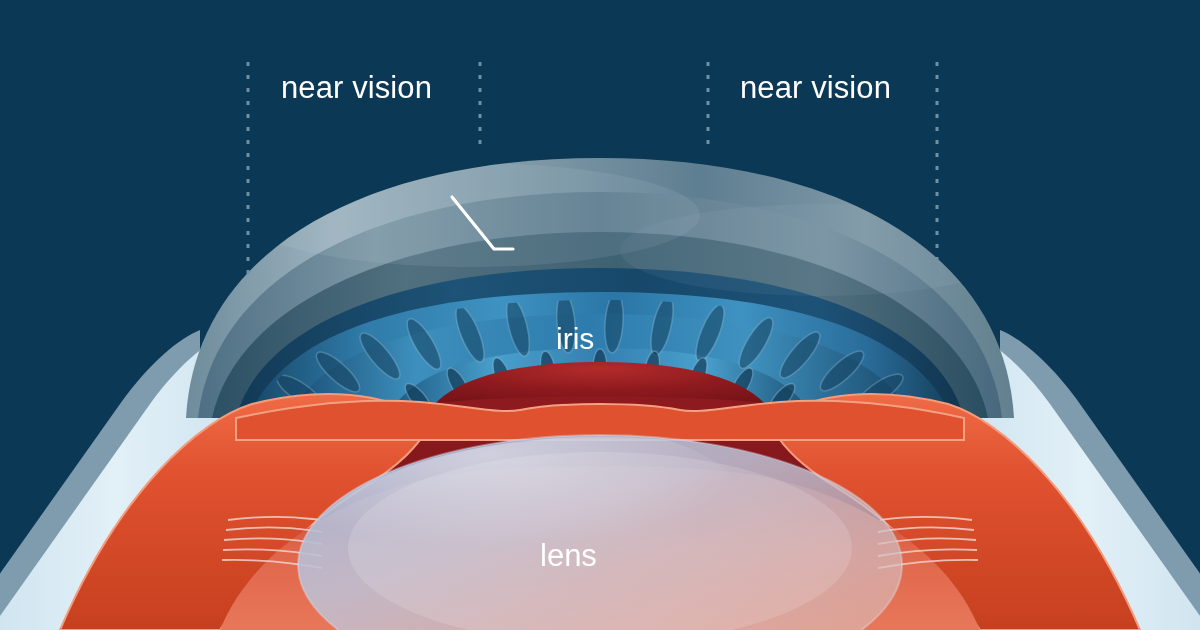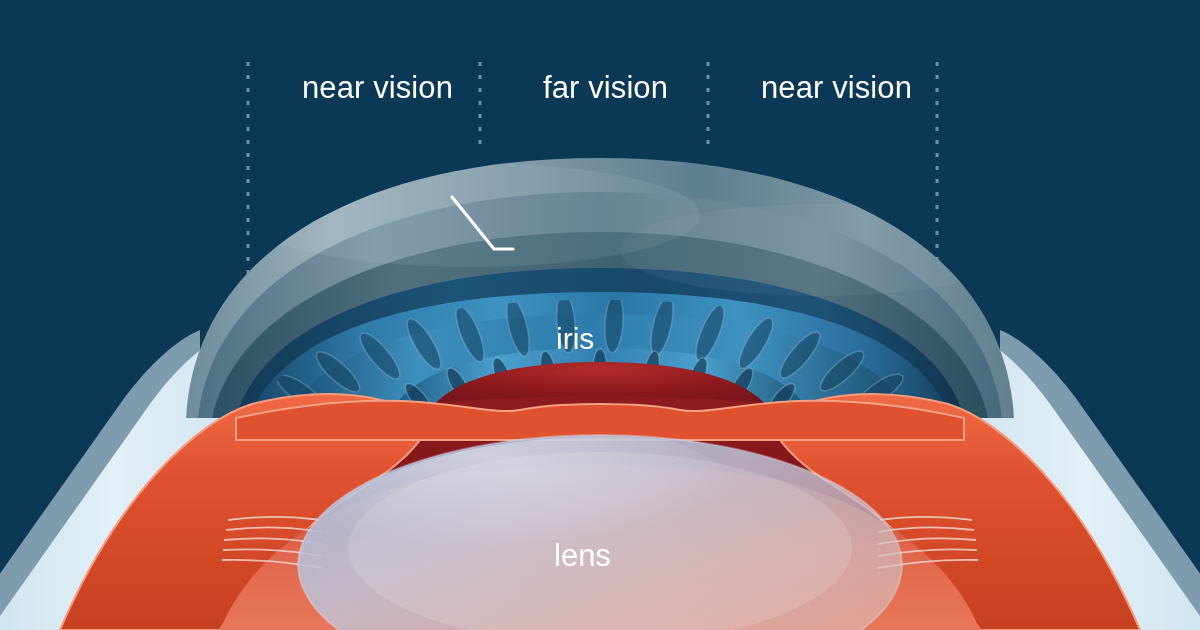--- a/index.html
+++ b/index.html
@@ -11,21 +11,21 @@
     background:#0a3855;
   }
   #stage svg{position:absolute;top:0;left:0;}
   .lbl{
     position:absolute;
     color:#ffffff;
     font-family:"Liberation Sans", sans-serif;
     white-space:nowrap;
     -webkit-font-smoothing:antialiased;
   }
-  .zone-lbl{font-size:31px;font-weight:400;letter-spacing:.1px;margin-left:21px;}
+  .zone-lbl{font-size:31px;font-weight:400;letter-spacing:.1px;}
   .part-lbl{font-size:30px;font-weight:400;}
   .lens-lbl{font-size:31px;font-weight:400;}
 </style>
 </head>
 <body>
 
 <div id="stage">
 
   <svg width="1200" height="630" viewBox="0 0 1200 630">
     <defs>
@@ -252,22 +252,21 @@
       <line x1="480" y1="62" x2="480" y2="152"></line>
       <line x1="708" y1="62" x2="708" y2="152"></line>
       <line x1="937" y1="62" x2="937" y2="284"></line>
     </g>
 
     <polyline points="452,197 494,249 513,249" fill="none" stroke="#ffffff" stroke-width="3.2" stroke-linecap="round" stroke-linejoin="round"></polyline>
   </svg>
 
   <div class="lbl zone-lbl" style="left:281px;top:70px;">near vision</div>
 
-  <div class="lbl zone-lbl" style="left:522px;top:70px;">far vision</div>
 
   <div class="lbl zone-lbl" style="left:740px;top:70px;">near vision</div>
 
 
   <div class="lbl part-lbl" style="left:556px;top:322px;text-align:center;">iris</div>
 
-  <div class="lbl lens-lbl" style="left:554px;top:538px;">lens</div>
+  <div class="lbl lens-lbl" style="left:540px;top:538px;">lens</div>
 
 </div>
 
 </body></html>

